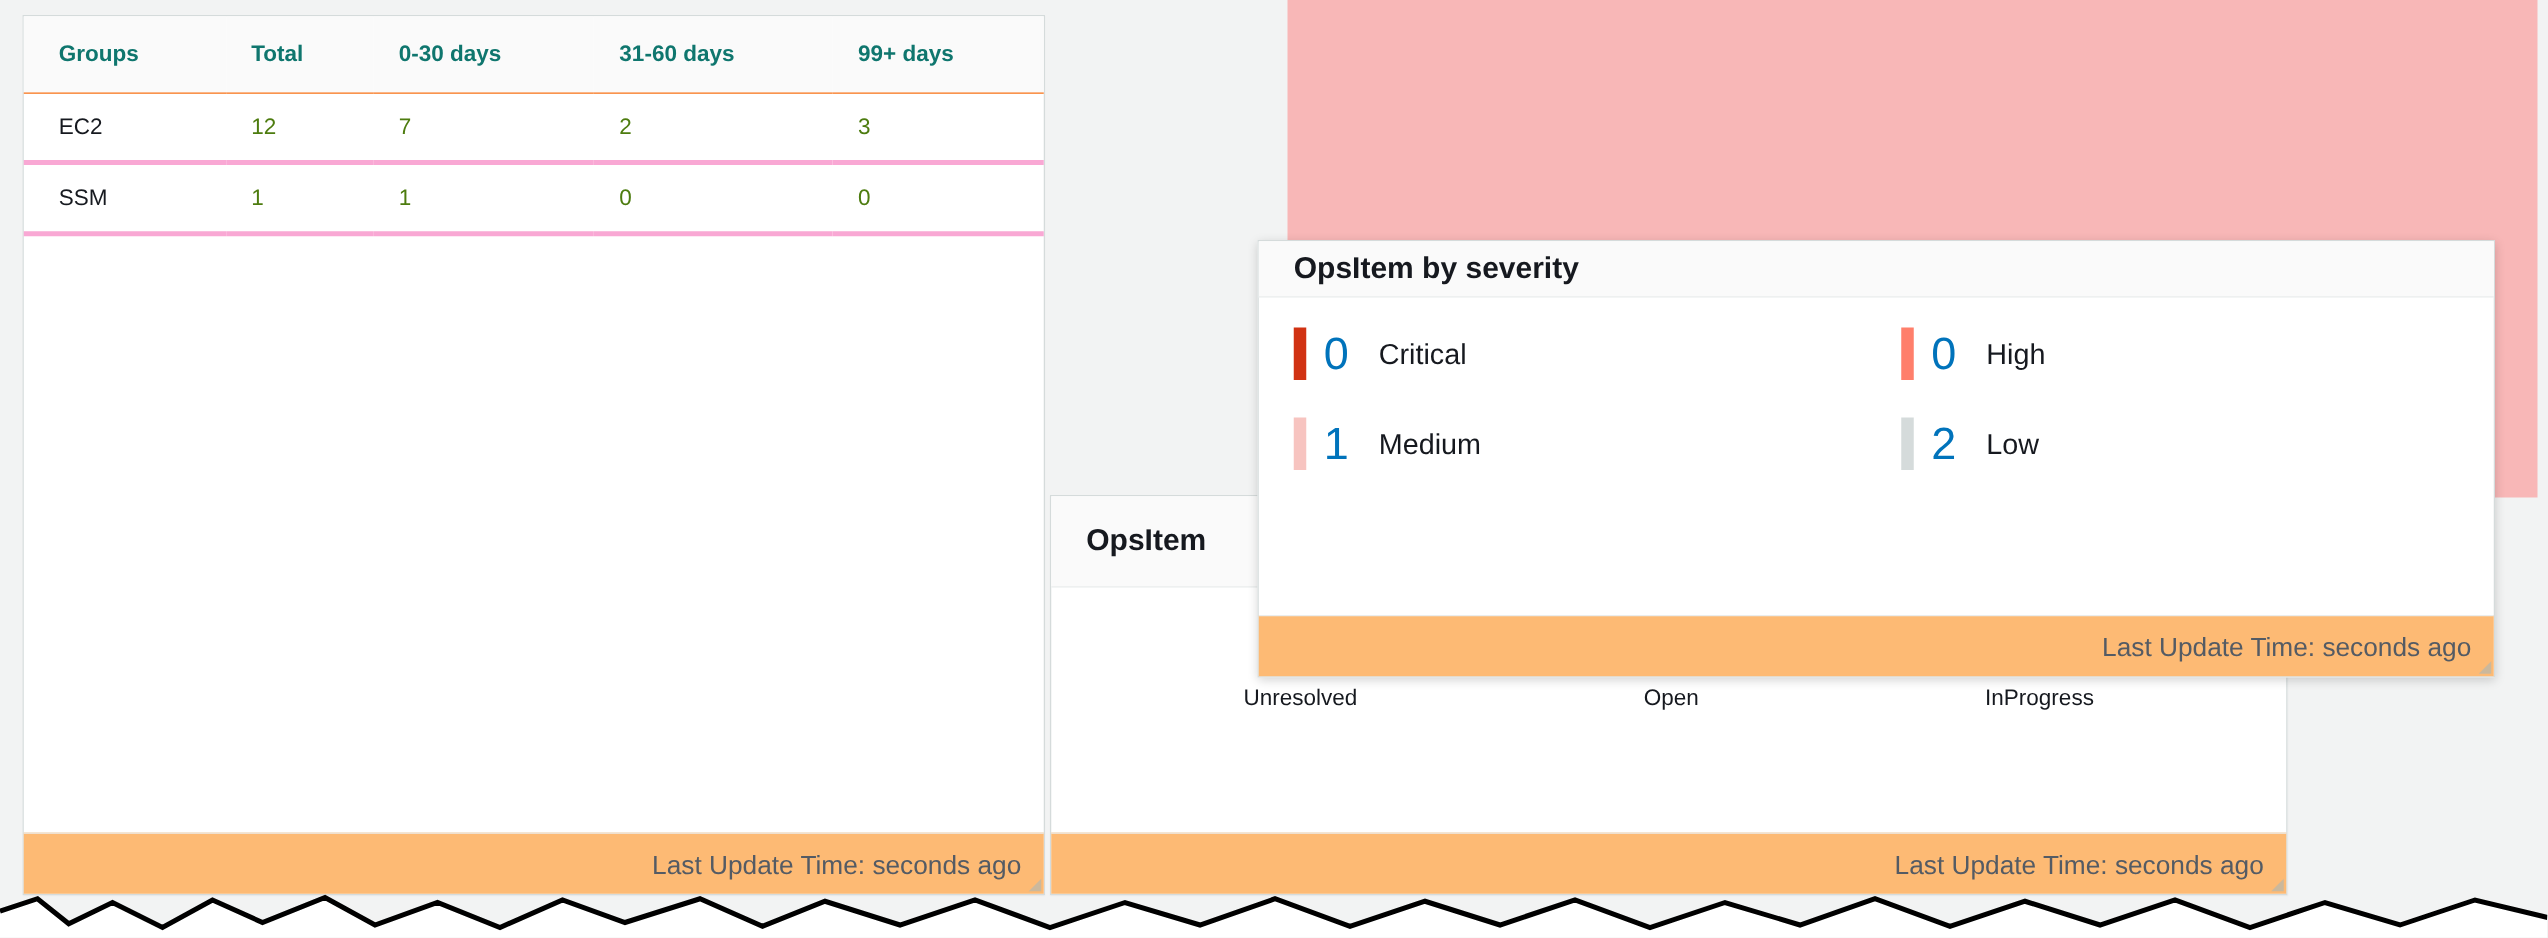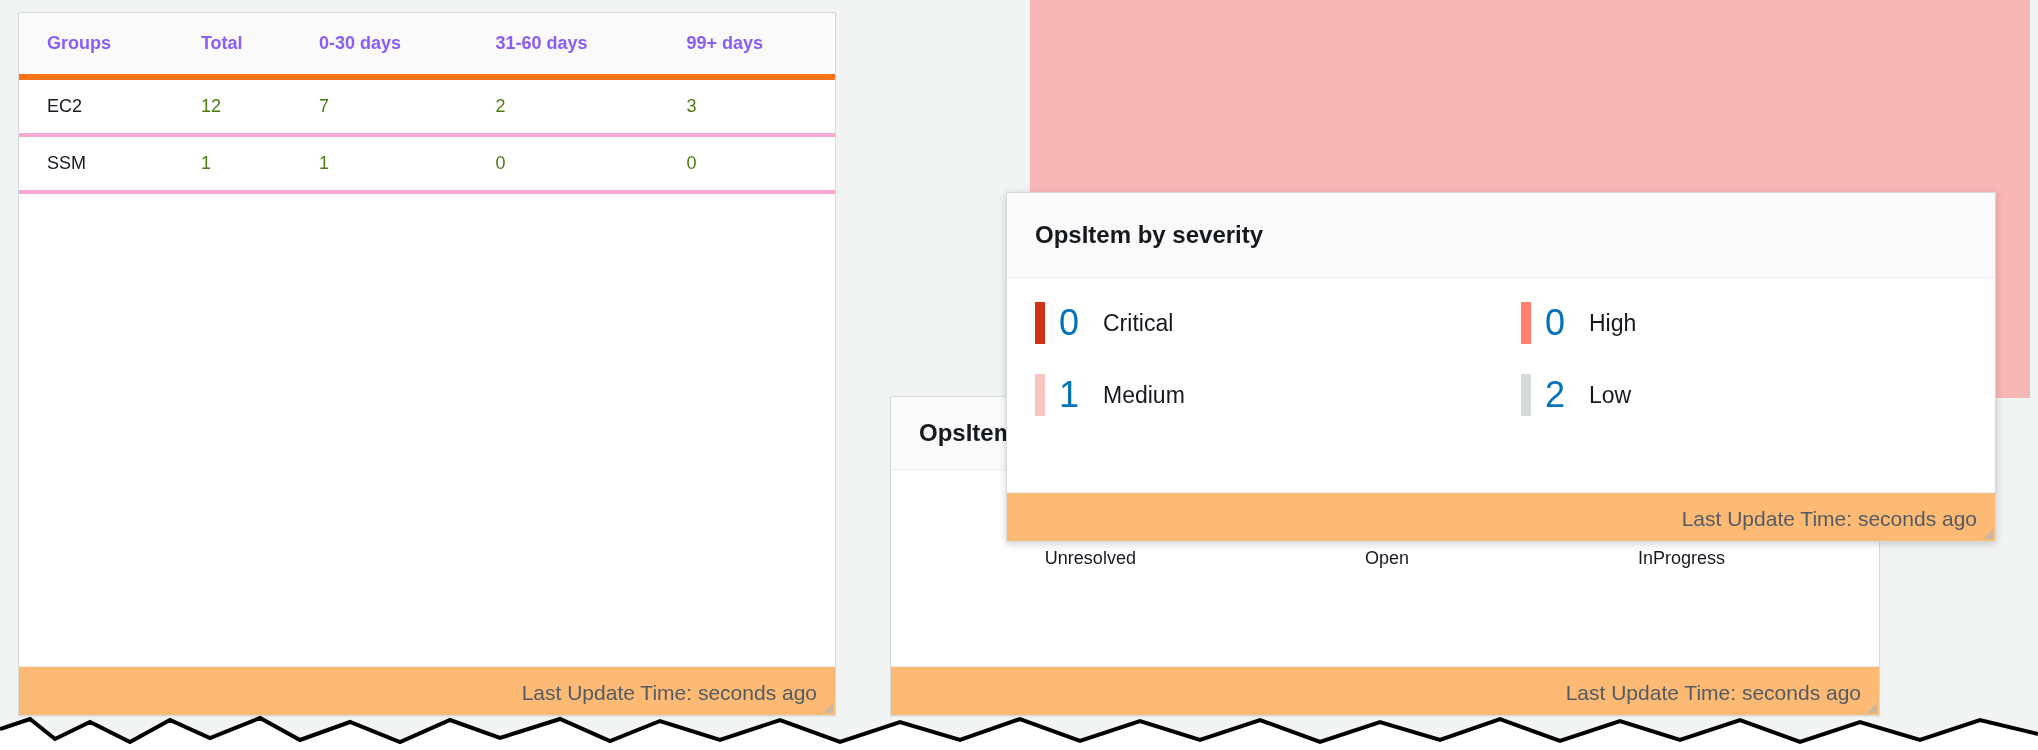--- a/index.html
+++ b/index.html
@@ -55,22 +55,22 @@
   }
   table.summary {
     width: 100%;
     border-collapse: collapse;
     font-size: 18px;
   }
   table.summary th {
     text-align: left;
     font-weight: 700;
     padding: 20px 20px;
-    color: #8b5cf6;
-    border-bottom: 6px solid #f97316;
+    color: #0f766e;
+    border-bottom: 1px solid #f97316;
     background:#fafafa;
   }
   table.summary th:first-child,
   table.summary td:first-child { padding-left: 28px; }
   table.summary td {
     padding: 16px 20px;
     border-bottom: 4px solid #f9a8d4;
     color: #16191f;
   }
   table.summary td a {
@@ -102,21 +102,21 @@
 
   
   .pink-block {
     position:absolute;
     left: 1030px; top: 0;
     width: 1000px; height: 398px;
     background: #f8b7b7;
   }
 
   
-  #panel-status { left: 890px; top: 396px; width: 990px; height: 320px; }
+  #panel-status { left: 840px; top: 396px; width: 990px; height: 320px; }
   #panel-status .panel-header { padding: 22px 28px; }
   .status-row {
     display: flex;
     justify-content: space-around;
     align-items: flex-end;
     padding: 30px 40px 20px 40px;
   }
   .status-item { text-align: center; }
   .status-num {
     font-size: 42px;
@@ -129,21 +129,21 @@
     color: #16191f;
     margin-top: 0;
   }
 
   
   #panel-severity {
     left: 1006px; top: 192px; width: 990px; height: 350px;
     box-shadow: 0 2px 8px rgba(0,0,0,0.18);
     z-index: 10;
   }
-  #panel-severity .panel-header { padding: 28px 28px; }
+  #panel-severity .panel-header { padding: 8px 28px; }
   .sev-grid {
     display: grid;
     grid-template-columns: 1fr 1fr;
     padding: 24px 28px 10px 28px;
     row-gap: 30px;
     column-gap: 40px;
   }
   .sev-item {
     display: flex;
     align-items: center;

